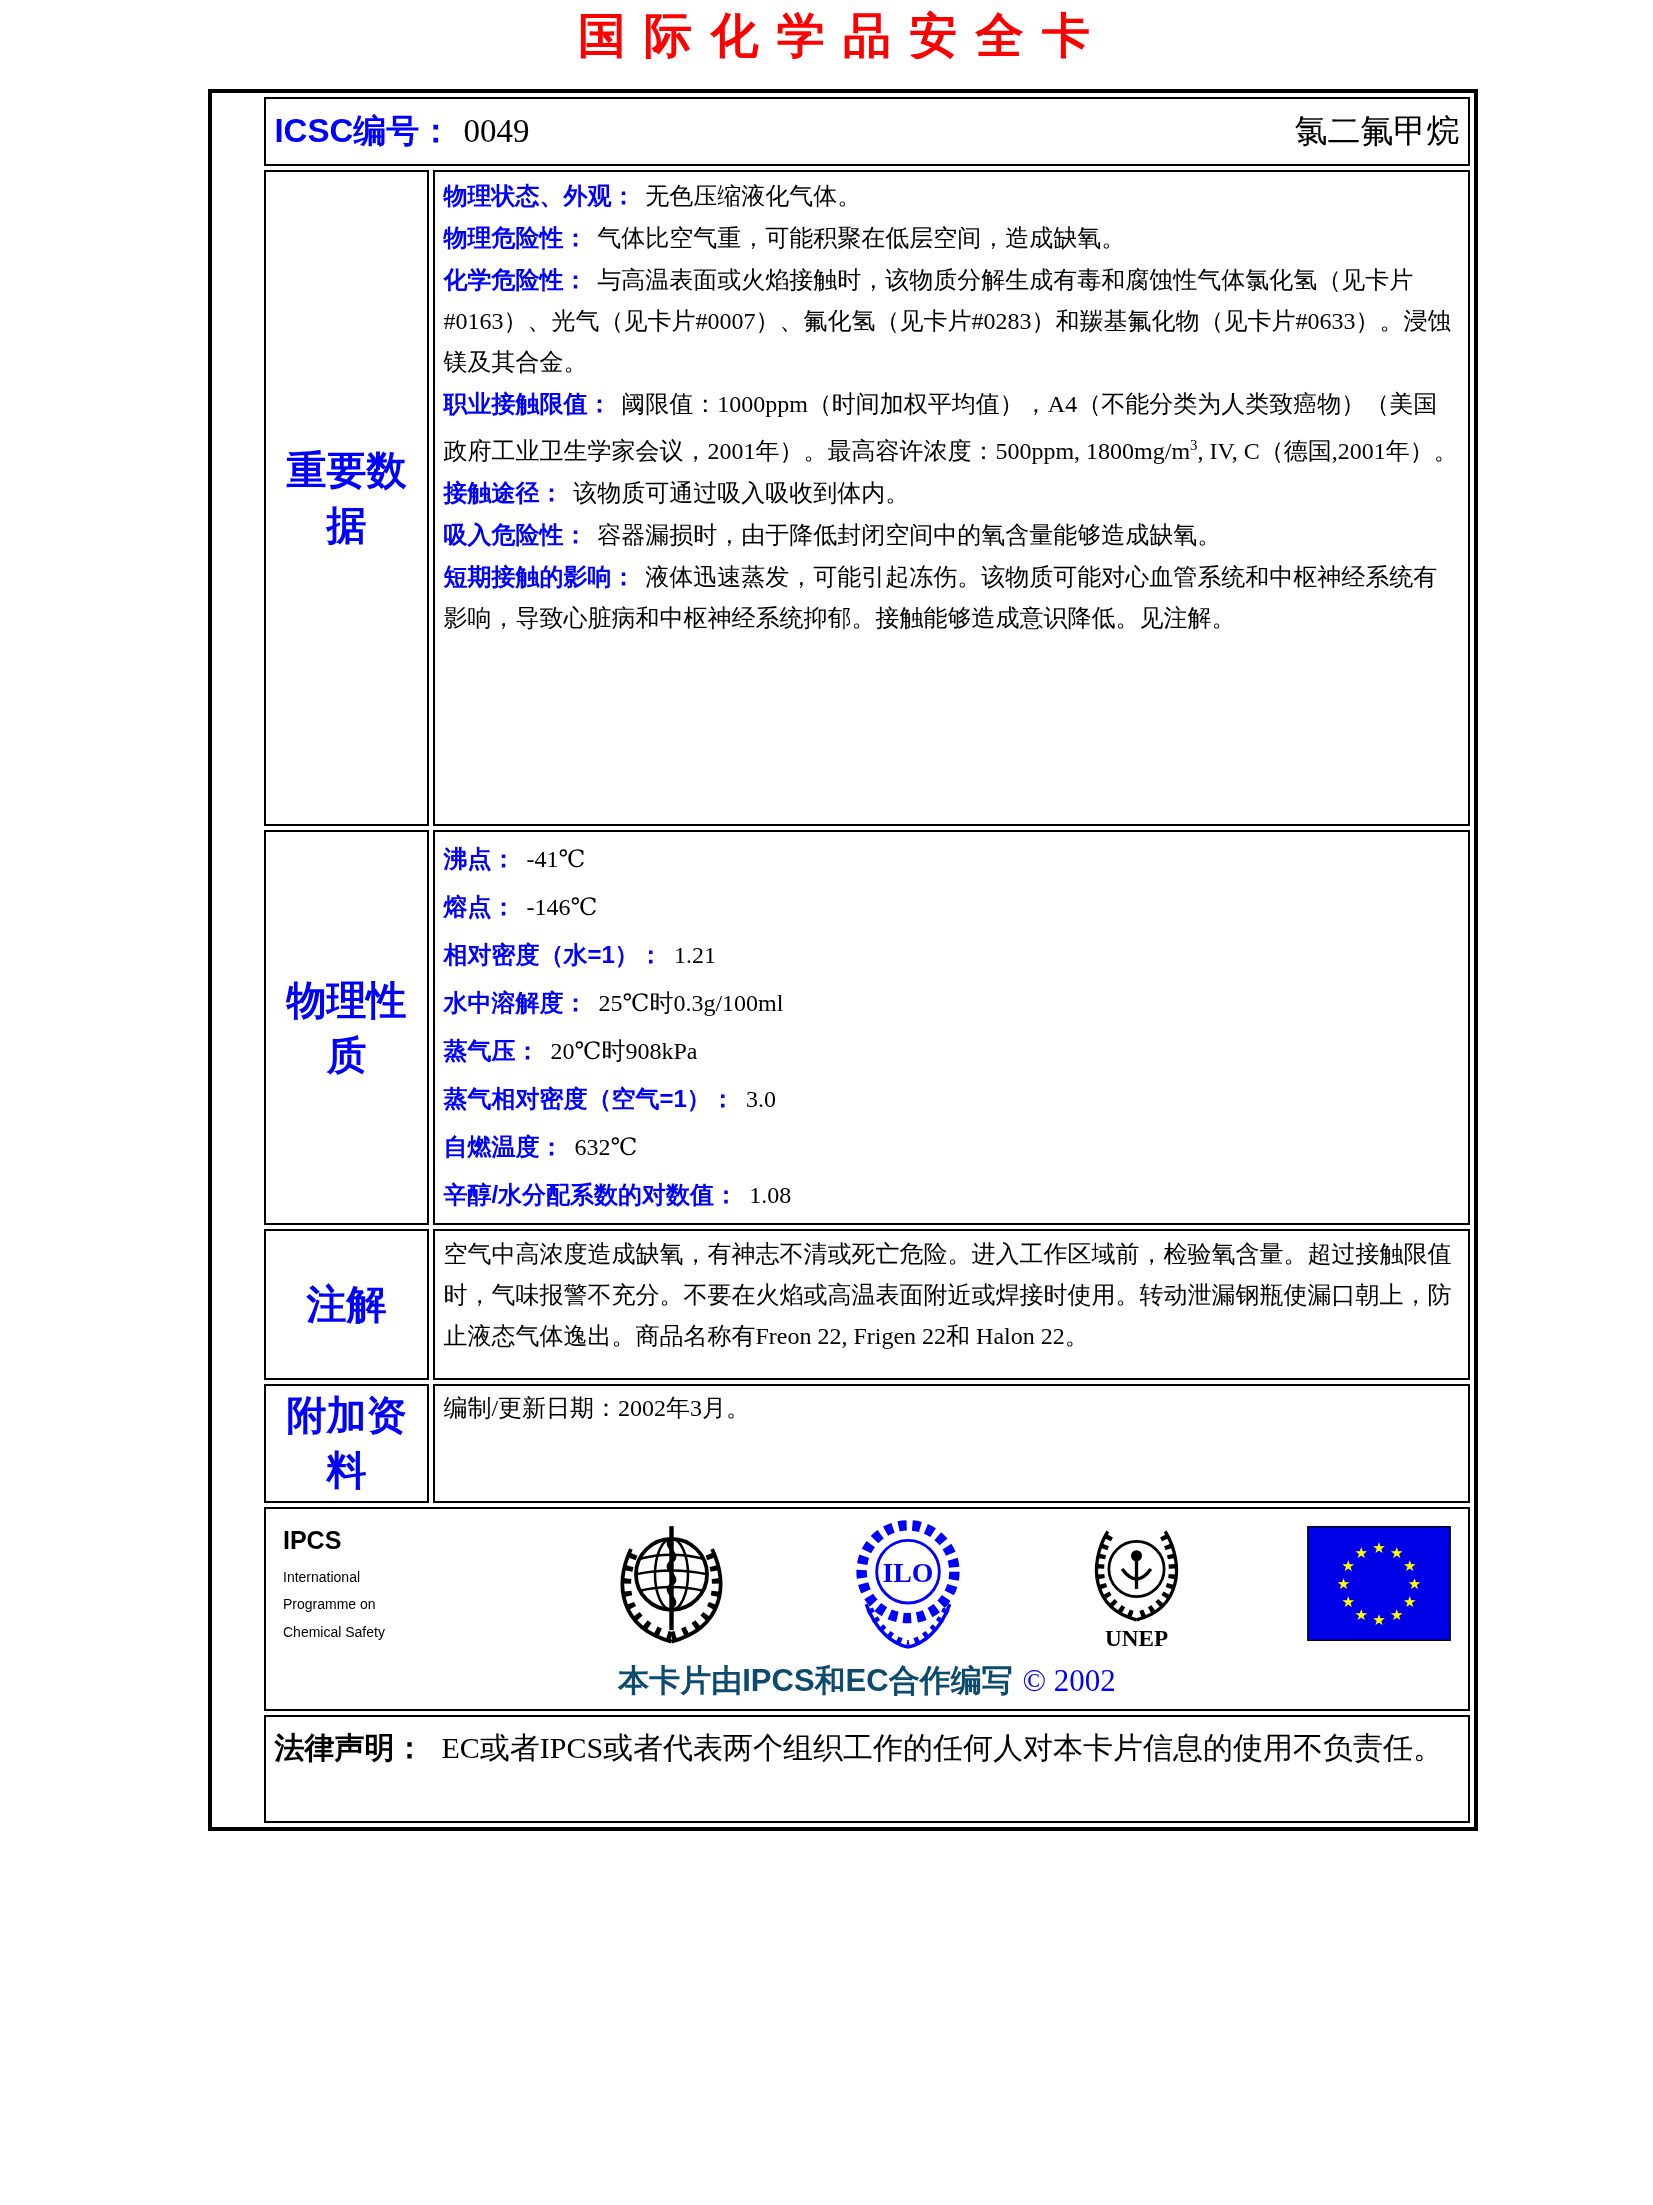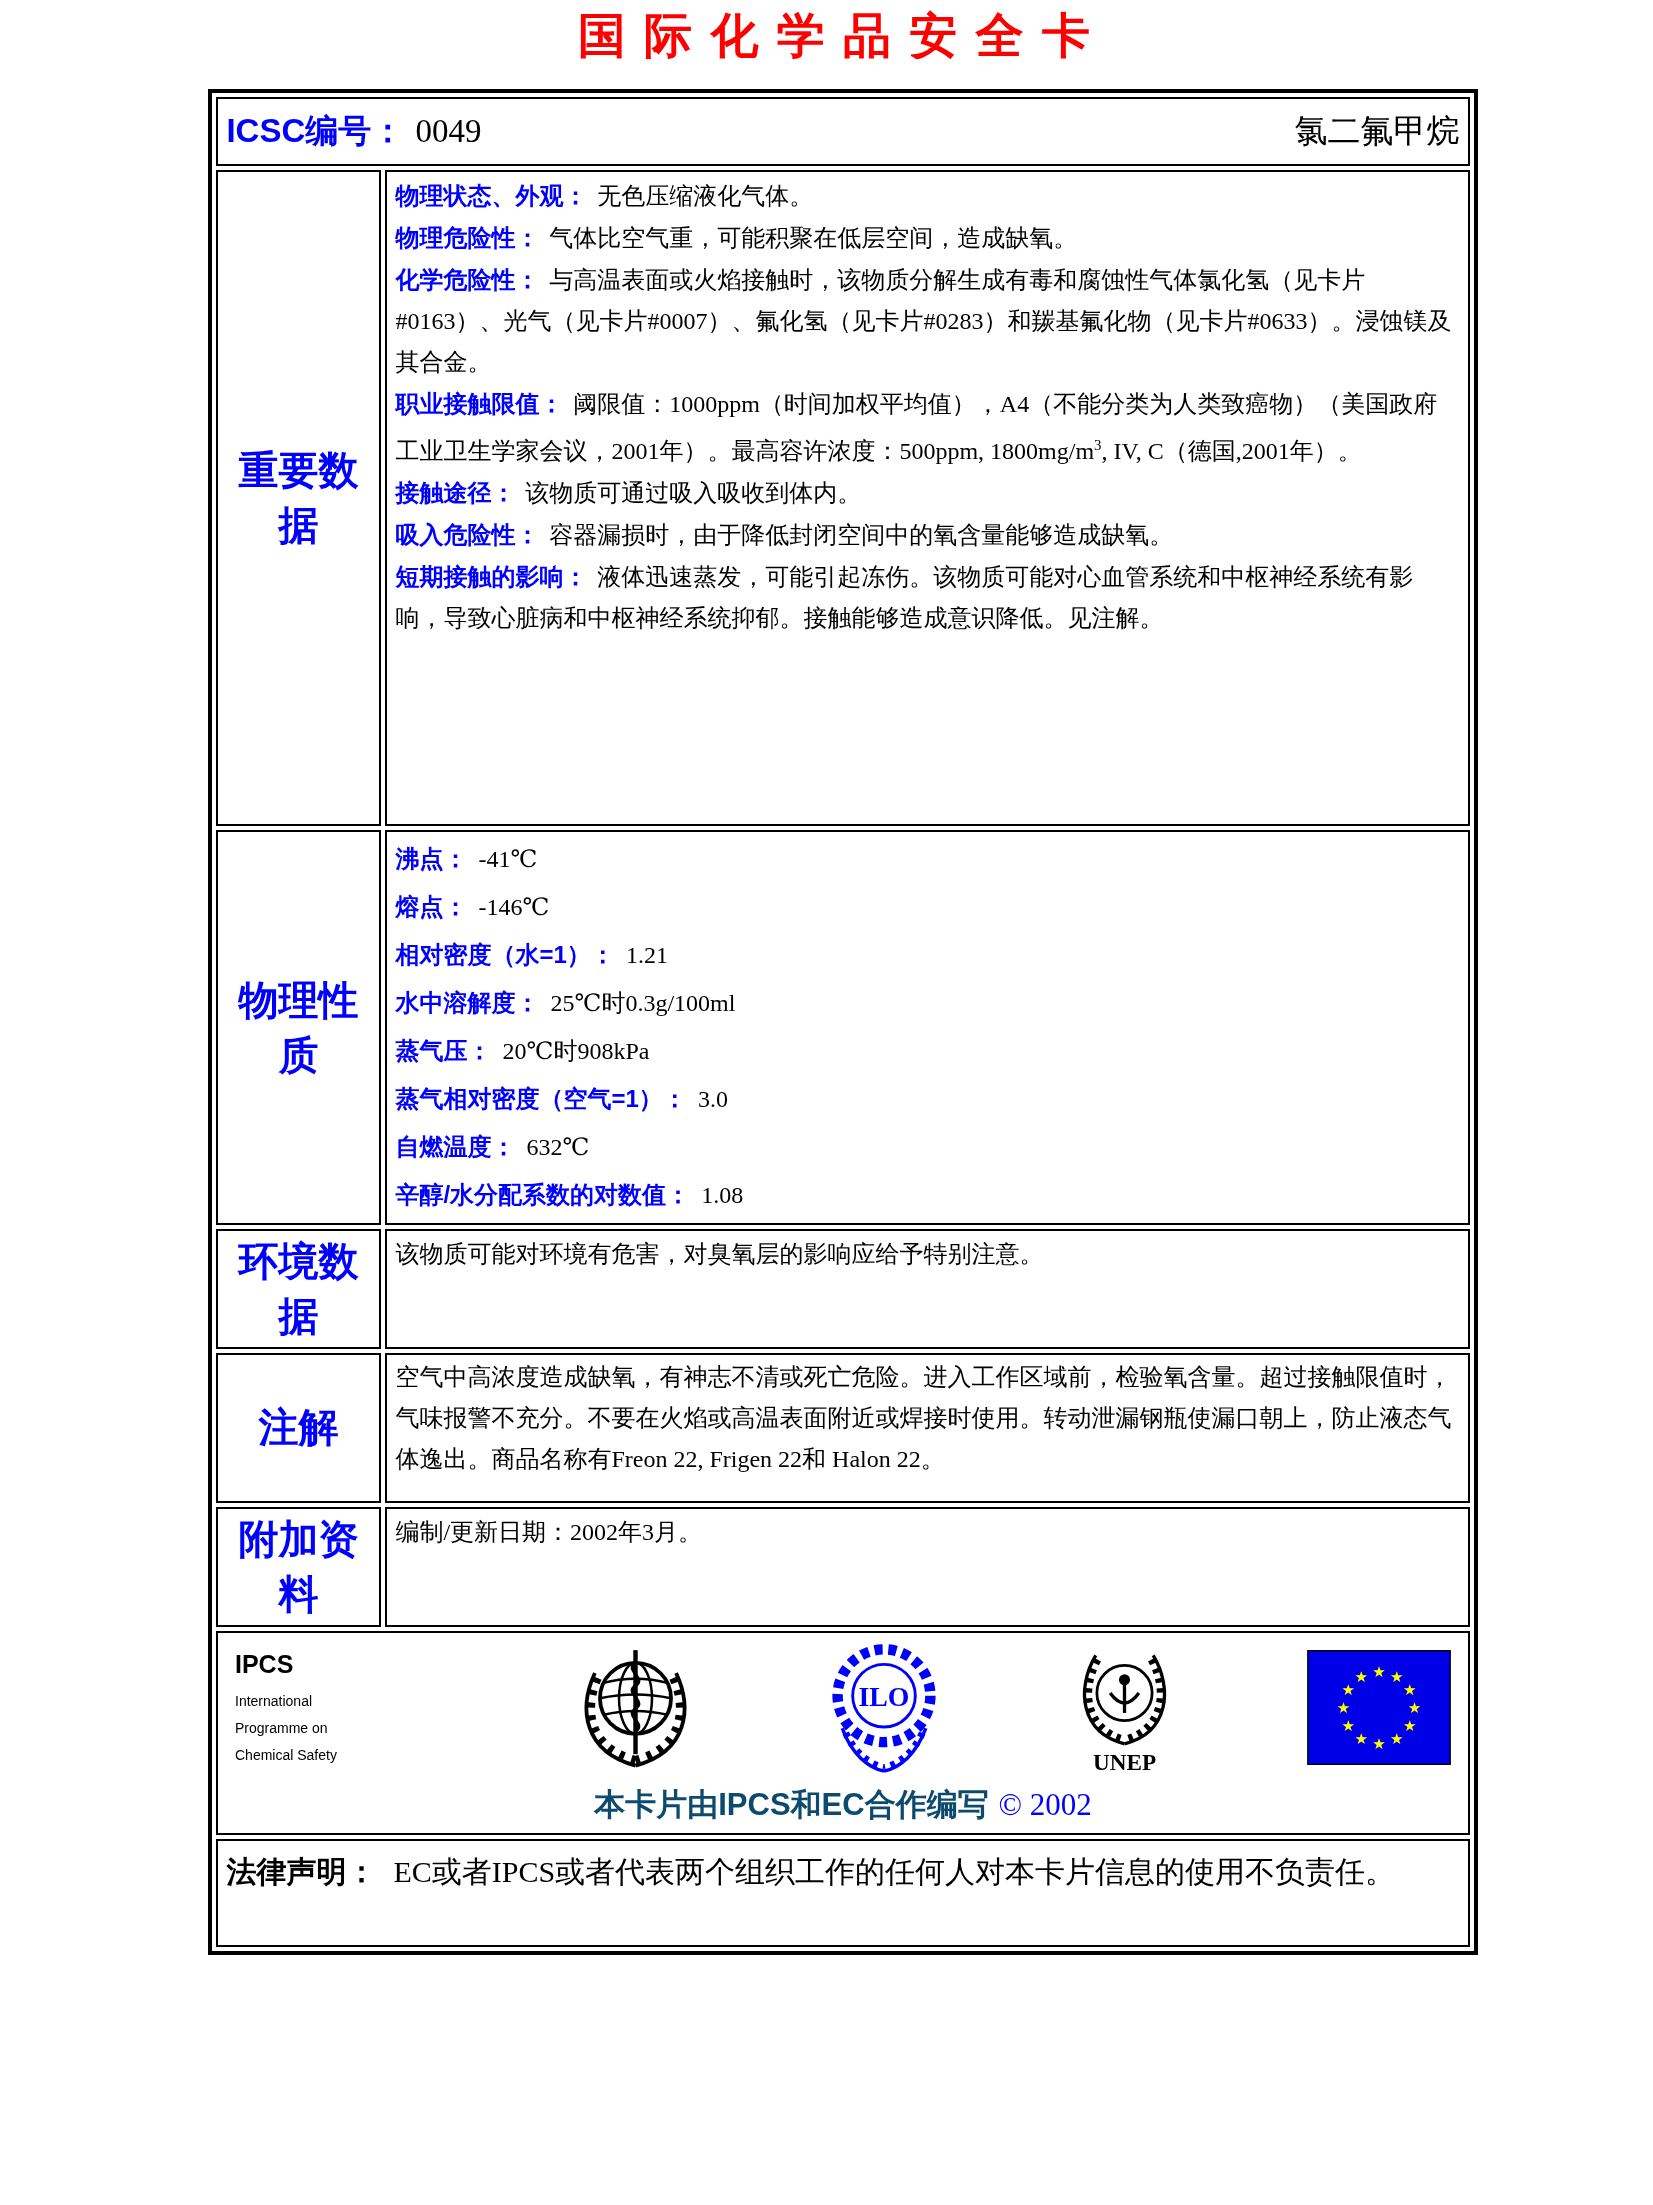--- a/index.html
+++ b/index.html
@@ -21,20 +21,21 @@
     white-space:nowrap;
   }
   table.card {
     margin:21px 0 0 208px;
     width:1270px;
     border:4.2px solid #000;
     border-collapse:separate;
     border-spacing:4.2px;
     background:#fff;
     table-layout:fixed;
+    padding-left:48px;
   }
   td { border:2.1px solid #000; padding:2.8px 8.4px; vertical-align:top; }
   col.c-label { width:165px; }
 
   
   tr.row-icsc td { height:59px; vertical-align:middle; }
   .icsc-flex { display:flex; justify-content:space-between; align-items:center; font-size:33px; }
   .blue-lbl {
     color:#0000ff;
     font-family:"Liberation Sans","DejaVu Sans",sans-serif;
@@ -142,26 +143,20 @@
       <p><span class="lbl">熔点：</span><span class="val">-146℃</span></p>
       <p><span class="lbl">相对密度（水=1）：</span><span class="val">1.21</span></p>
       <p><span class="lbl">水中溶解度：</span><span class="val">25℃时0.3g/100ml</span></p>
       <p><span class="lbl">蒸气压：</span><span class="val">20℃时908kPa</span></p>
       <p><span class="lbl">蒸气相对密度（空气=1）：</span><span class="val">3.0</span></p>
       <p><span class="lbl">自燃温度：</span><span class="val">632℃</span></p>
       <p><span class="lbl">辛醇/水分配系数的对数值：</span><span class="val">1.08</span></p>
     </td>
   </tr>
 
-  <tr class="row-env">
-    <td class="sec-label">环境数据</td>
-    <td class="content">
-      <p>该物质可能对环境有危害，对臭氧层的影响应给予特别注意。</p>
-    </td>
-  </tr>
 
   <tr class="row-notes">
     <td class="sec-label">注解</td>
     <td class="content">
       <p>空气中高浓度造成缺氧，有神志不清或死亡危险。进入工作区域前，检验氧含量。超过接触限值时，气味报警不充分。不要在火焰或高温表面附近或焊接时使用。转动泄漏钢瓶使漏口朝上，防止液态气体逸出。商品名称有Freon 22, Frigen 22和 Halon 22。</p>
     </td>
   </tr>
 
   <tr class="row-add">
     <td class="sec-label">附加资料</td>

